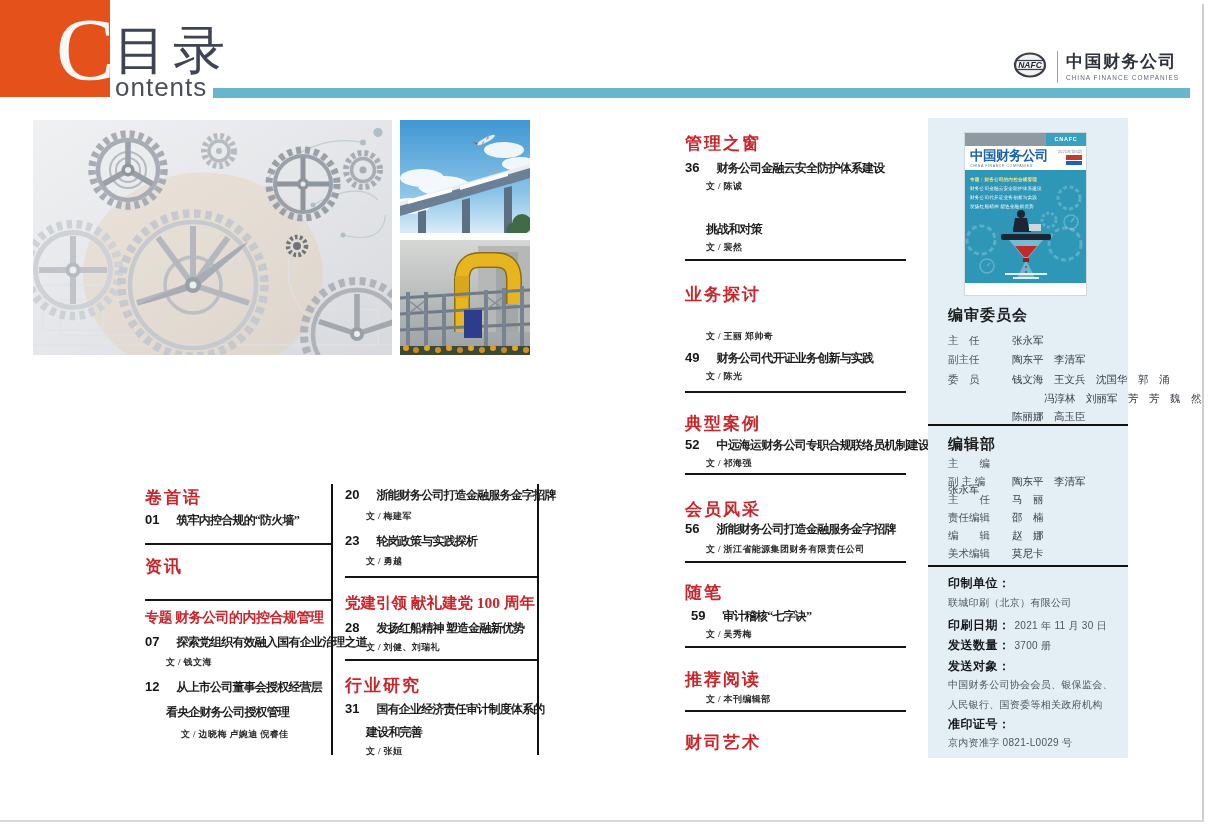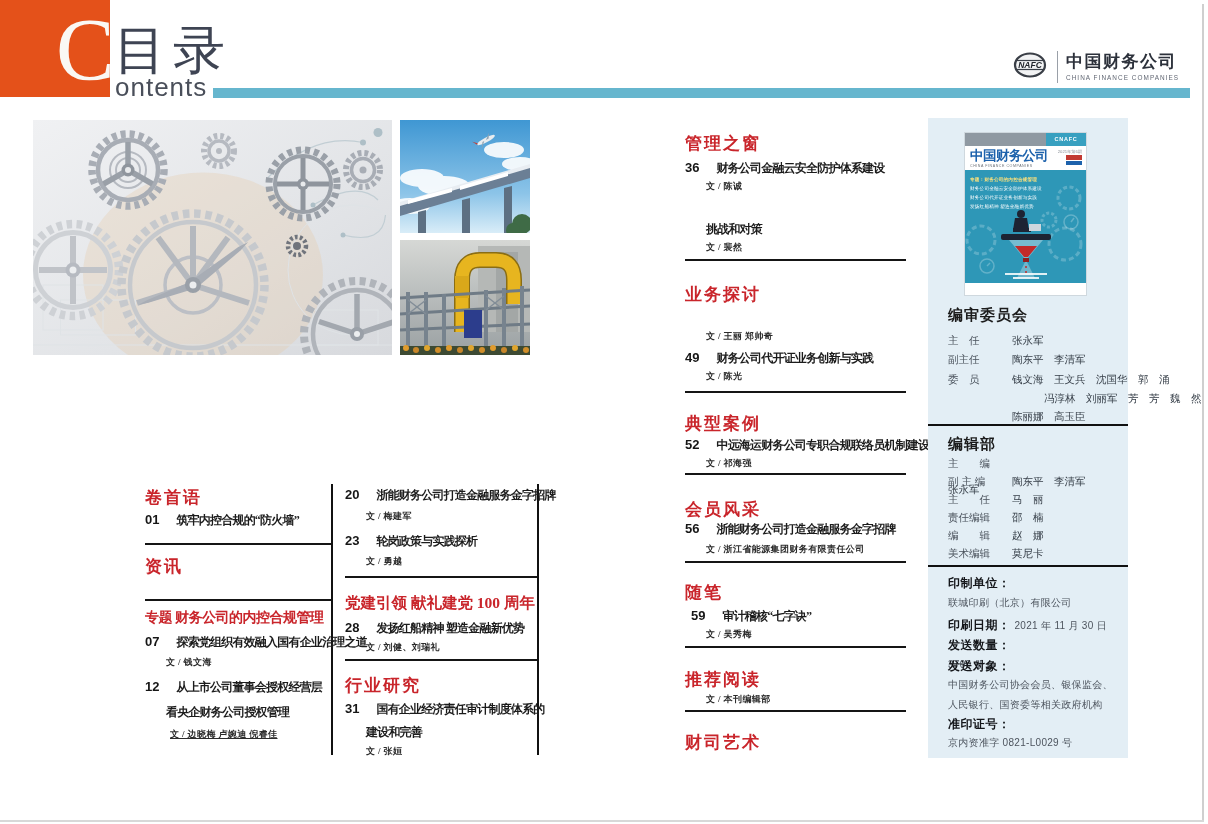--- a/index.html
+++ b/index.html
@@ -343,21 +343,21 @@
     <div class="abs item" style="left:0;top:151px;">
       <span class="no">07</span>
       <span class="t">探索党组织有效融入国有企业治理之道</span>
     </div>
     <div class="abs auth" style="left:0;top:173px;text-align:right;">文 / 钱文海</div>
     <div class="abs item" style="left:0;top:196px;">
       <span class="no">12</span>
       <span class="t">从上市公司董事会授权经营层</span>
     </div>
     <div class="abs t cont" style="left:0;top:221px;">看央企财务公司授权管理</div>
-    <div class="abs auth" style="left:4px;top:245px;text-decoration:underline;">文 / 边晓梅 卢婉迪 倪睿佳</div>
+    <div class="abs auth" style="left:15px;top:245px;">文 / 边晓梅 卢婉迪 倪睿佳</div>
   </div>
 
   <div class="abs col" style="left:345px;top:483px;width:192px;height:275px;">
     <div class="abs item" style="left:0;top:4px;">
       <span class="no">20</span>
       <span class="t">浙能财务公司打造金融服务金字招牌</span>
     </div>
     <div class="abs auth" style="left:0;top:27px;">文 / 梅建军</div>
     <div class="abs item" style="left:0;top:50px;">
       <span class="no">23</span>
@@ -536,21 +536,21 @@
       <span>莫尼卡</span>
     </div>
     <div class="sb-abs sb-hr" style="left:0;top:447px;width:200px;"></div>
 
     <div class="sb-abs pr-lab" style="left:20px;top:457px;">印制单位：</div>
     <div class="sb-abs pr-val" style="left:20px;top:478px;">联城印刷（北京）有限公司</div>
     <div class="sb-abs pr-inline" style="left:20px;top:499px;">
       <span class="pr-lab">印刷日期：</span>
       <span class="pr-val">2021 年 11 月 30 日</span>
     </div>
-    <div class="sb-abs pr-inline" style="left:20px;top:519px;flex-direction:column;">
+    <div class="sb-abs pr-inline" style="left:20px;top:519px;">
       <span class="pr-lab">发送数量：</span>
       <span class="pr-val">3700 册</span>
     </div>
     <div class="sb-abs pr-lab" style="left:20px;top:540px;">发送对象：</div>
     <div class="sb-abs pr-val" style="left:20px;top:560px;">中国财务公司协会会员、银保监会、</div>
     <div class="sb-abs pr-val" style="left:20px;top:580px;">人民银行、国资委等相关政府机构</div>
     <div class="sb-abs pr-lab" style="left:20px;top:598px;">准印证号：</div>
     <div class="sb-abs pr-val" style="left:20px;top:618px;">京内资准字 0821-L0029 号</div>
   </div>
 

